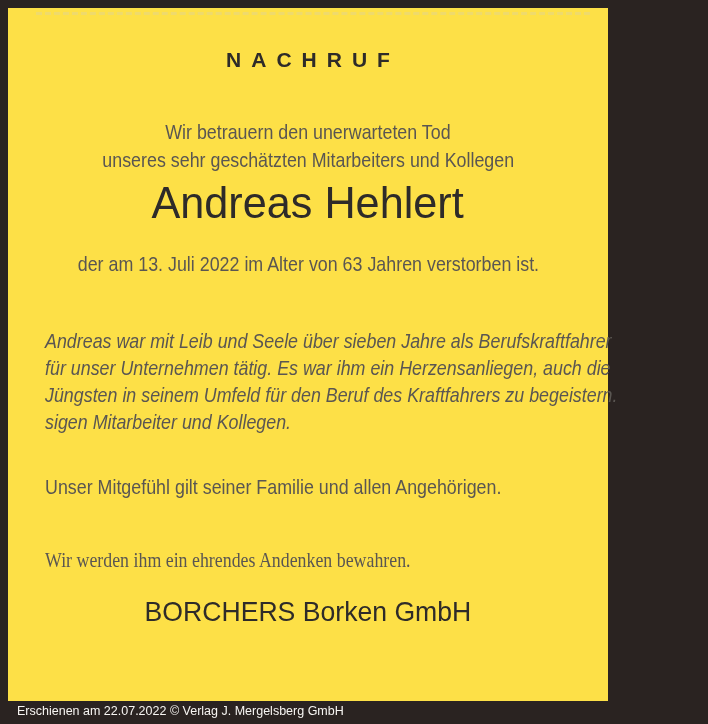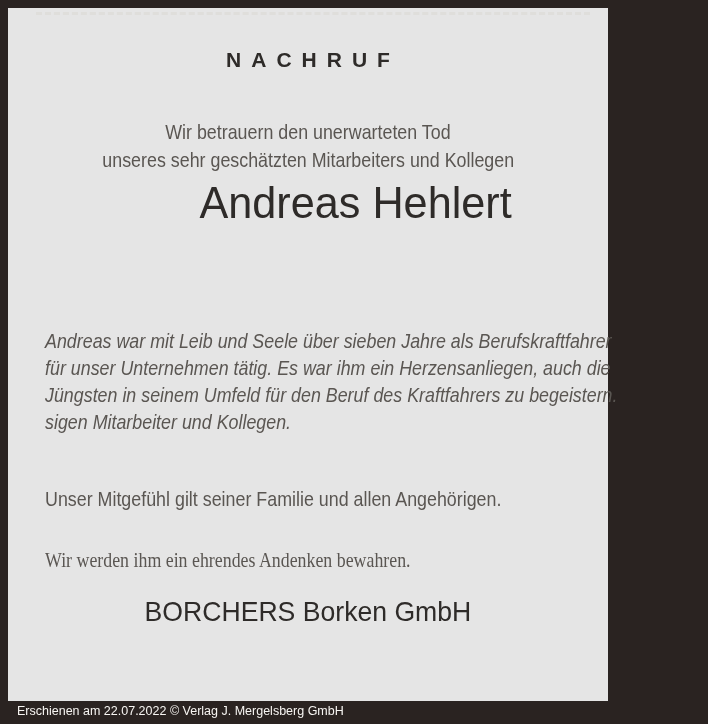--- a/index.html
+++ b/index.html
@@ -12,21 +12,21 @@
   .page {
     position: relative;
     width: 708px; height: 724px;
     background: #2a2321;
     overflow: hidden;
   }
   .card {
     position: absolute;
     left: 8px; top: 8px;
     width: 600px; height: 693px;
-    background: #e5e5e5;
+    background: #fde047;
     color: #585450;
   }
   
   .card::before {
     content: "";
     position: absolute;
     top: 4px; left: 28px; right: 18px;
     border-top: 3px dashed rgba(210, 204, 196, 0.30);
   }
   .abs { position: absolute; left: 0; width: 100%; }
@@ -54,42 +54,41 @@
     font-size: 21px;
     line-height: 28px;
     color: #5a5652;
   }
 
   .name {
     top: 170px;
     font-size: 45px;
     line-height: 50px;
     color: #2e2b29;
-    padding-left: 48px;
   }
   .name .cond { transform: scaleX(0.96); }
 
   .subline {
     top: 244px;
     font-size: 21px;
     color: #5a5652;
   }
 
   .bodytext {
     top: 319px;
     left: 37px;
     width: 640px;
     font-size: 21px;
     line-height: 27px;
     color: #5a5652;
     position: absolute;
     font-style: italic;
   }
 
-  .condolence { top: 467px; left: 37px; position: absolute; font-size: 21px; color: #5a5652; margin-top: 12px; }
+  .condolence { top: 467px; left: 37px; position: absolute; font-size: 21px; color: #5a5652; }
   .remembrance { top: 540px; left: 37px; position: absolute; font-size: 21px; color: #5a5652; font-family: Liberation Serif, serif; }
 
   .signature {
     top: 586px;
     font-size: 28px;
     line-height: 35px;
     color: #2e2b29;
   }
   .signature .cond { transform: scaleX(0.95); }
 
@@ -117,20 +116,23 @@
 
     <div class="abs center intro">
       <div><span class="cond">Wir betrauern den unerwarteten Tod</span></div>
       <div><span class="cond">unseres sehr geschätzten Mitarbeiters und Kollegen</span></div>
     </div>
 
     <div class="abs center name">
       <span class="cond">Andreas Hehlert</span>
     </div>
 
+    <div class="abs center subline">
+      <span class="cond">der am 13. Juli 2022 im Alter von 63 Jahren verstorben ist.</span>
+    </div>
 
     <div class="bodytext">
       <div><span class="cond cond-left">Andreas war mit Leib und Seele über sieben Jahre als Berufskraftfahrer</span></div>
       <div><span class="cond cond-left">für unser Unternehmen tätig. Es war ihm ein Herzensanliegen, auch die</span></div>
       <div><span class="cond cond-left">Jüngsten in seinem Umfeld für den Beruf des Kraftfahrers zu begeistern.</span></div>
       <div><span class="cond cond-left">sigen Mitarbeiter und Kollegen.</span></div>
     </div>
 
     <div class="condolence">
       <span class="cond cond-left">Unser Mitgefühl gilt seiner Familie und allen Angehörigen.</span>

